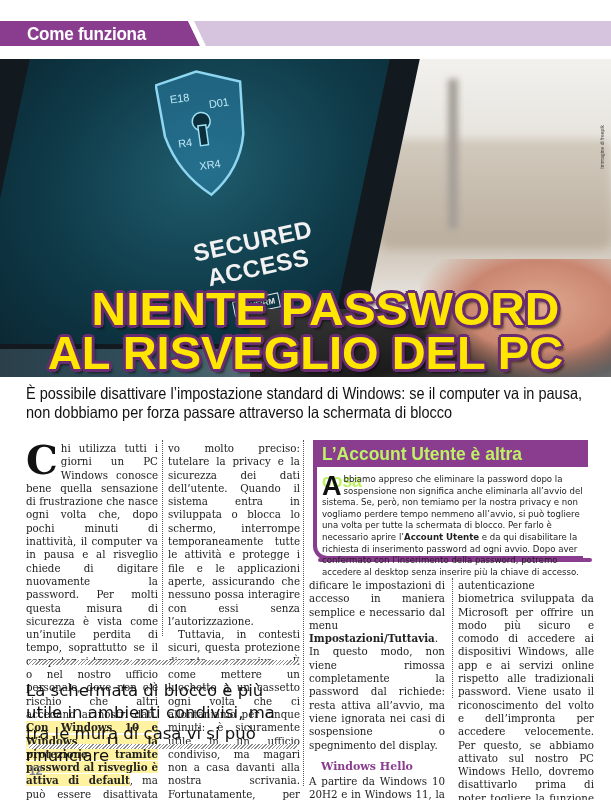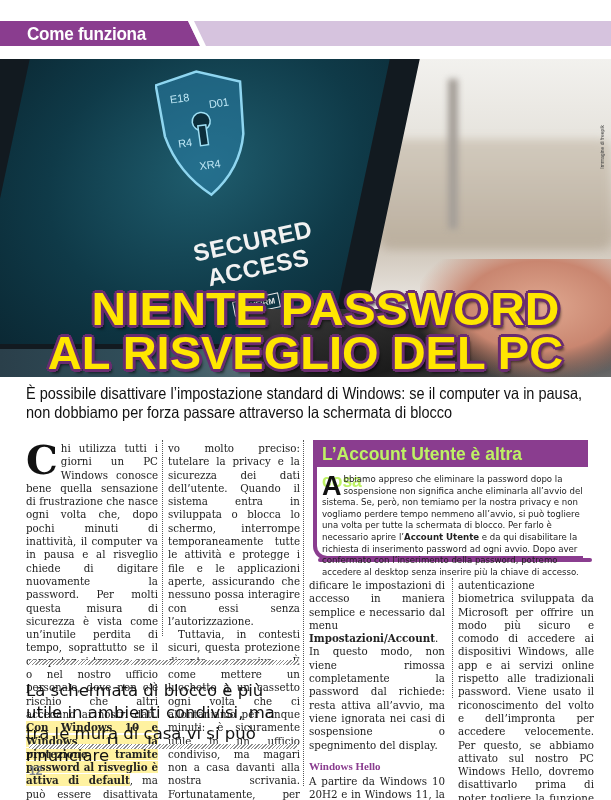--- a/index.html
+++ b/index.html
@@ -58,21 +58,21 @@
   .col3 { left: 309px; top: 579px; width: 136px; }
   .col4 { left: 458px; top: 579px; width: 136px; }
   .col p { margin: 0; }
   .indent { text-indent: 10px; }
   .dropcap { float: left; font-family: "DejaVu Serif", serif; font-weight: bold; font-size: 40px; line-height: 34px;
     margin: 1px 3px 0 0; color: #111; }
   .hl { background: #fff2a0; font-weight: bold; }
   b { font-weight: bold; text-align: right; }
   .vdiv { position: absolute; width: 0; border-left: 1px dotted #555; }
 
-  .subhead { color: #8a3d8f; font-weight: bold; font-size: 11px; margin: 8px 0 2px; font-family: Liberation Serif, serif; }
+  .subhead { color: #8a3d8f; font-weight: bold; font-size: 11px; margin: 8px 12px 2px; }
 
   
   .hatch { position: absolute; left: 29px; width: 268px; height: 5px;
     background: repeating-linear-gradient(135deg, #8c8c8c 0 1px, #ffffff 1px 2.5px); }
   .pullquote { position: absolute; left: 26px; top: 680px; width: 276px; text-align: left;
     font-family: "DejaVu Sans", sans-serif; font-size: 16.5px; line-height: 21.5px; color: #111; }
 
   
   .box { position: absolute; left: 313px; top: 440px; width: 270px; height: 120px;
     border: 4px solid #8a3d8f; border-top: none; border-right: none; border-radius: 0 0 0 14px; }
@@ -148,21 +148,21 @@
 <div class="vdiv" style="left:303px; top:440px; height:346px;"></div>
 
 <div class="box"></div>
 <div class="box-bottom"></div>
 <div class="box-title"><span>L’Account Utente è altra cosa</span></div>
 <div class="box-text">
   <span class="box-dropcap">A</span><span>bbiamo appreso che eliminare la password dopo la sospensione non significa anche eliminarla all’avvio del sistema. Se, però, non temiamo per la nostra privacy e non vogliamo perdere tempo nemmeno all’avvio, si può togliere una volta per tutte la schermata di blocco. Per farlo è necessario aprire l’</span><b>Account Utente</b><span> e da qui disabilitare la richiesta di inserimento password ad ogni avvio. Dopo aver confermato con l’inserimento della password, potremo accedere al desktop senza inserire più la chiave di accesso.</span>
 </div>
 
 <div class="col col3">
-  <p><span>dificare le impostazioni di accesso in maniera semplice e necessario dal menu </span><b>Impostazioni/Account</b><span>. In questo modo, non viene rimossa completamente la password dal richiede: resta attiva all’avvio, ma viene ignorata nei casi di sospensione o spegnimento del display.</span></p>
+  <p><span>dificare le impostazioni di accesso in maniera semplice e necessario dal menu </span><b>Impostazioni/Tuttavia</b><span>. In questo modo, non viene rimossa completamente la password dal richiede: resta attiva all’avvio, ma viene ignorata nei casi di sospensione o spegnimento del display.</span></p>
   <div class="subhead">Windows Hello</div>
   <p><span>A partire da Windows 10 20H2 e in Windows 11, la gestione della sicurezza è stata centralizzata nelle </span></p>
 </div>
 
 <div class="vdiv" style="left:452px; top:578px; height:120px;"></div>
 
 <div class="col col4">
   <p><span>autenticazione biometrica sviluppata da Microsoft per offrire un modo più sicuro e comodo di accedere ai dispositivi Windows, alle app e ai servizi online rispetto alle tradizionali password. Viene usato il riconoscimento del volto e dell’impronta per accedere velocemente. Per questo, se abbiamo attivato sul nostro PC Windows Hello, dovremo disattivarlo prima di poter togliere la funzione di sblocco. Si tratta di un’operazione semplice e veloce che richiede l’inserimento del PIN di sicurezza che avevamo impostato durante l’installazione.</span></p>
 </div>
 

